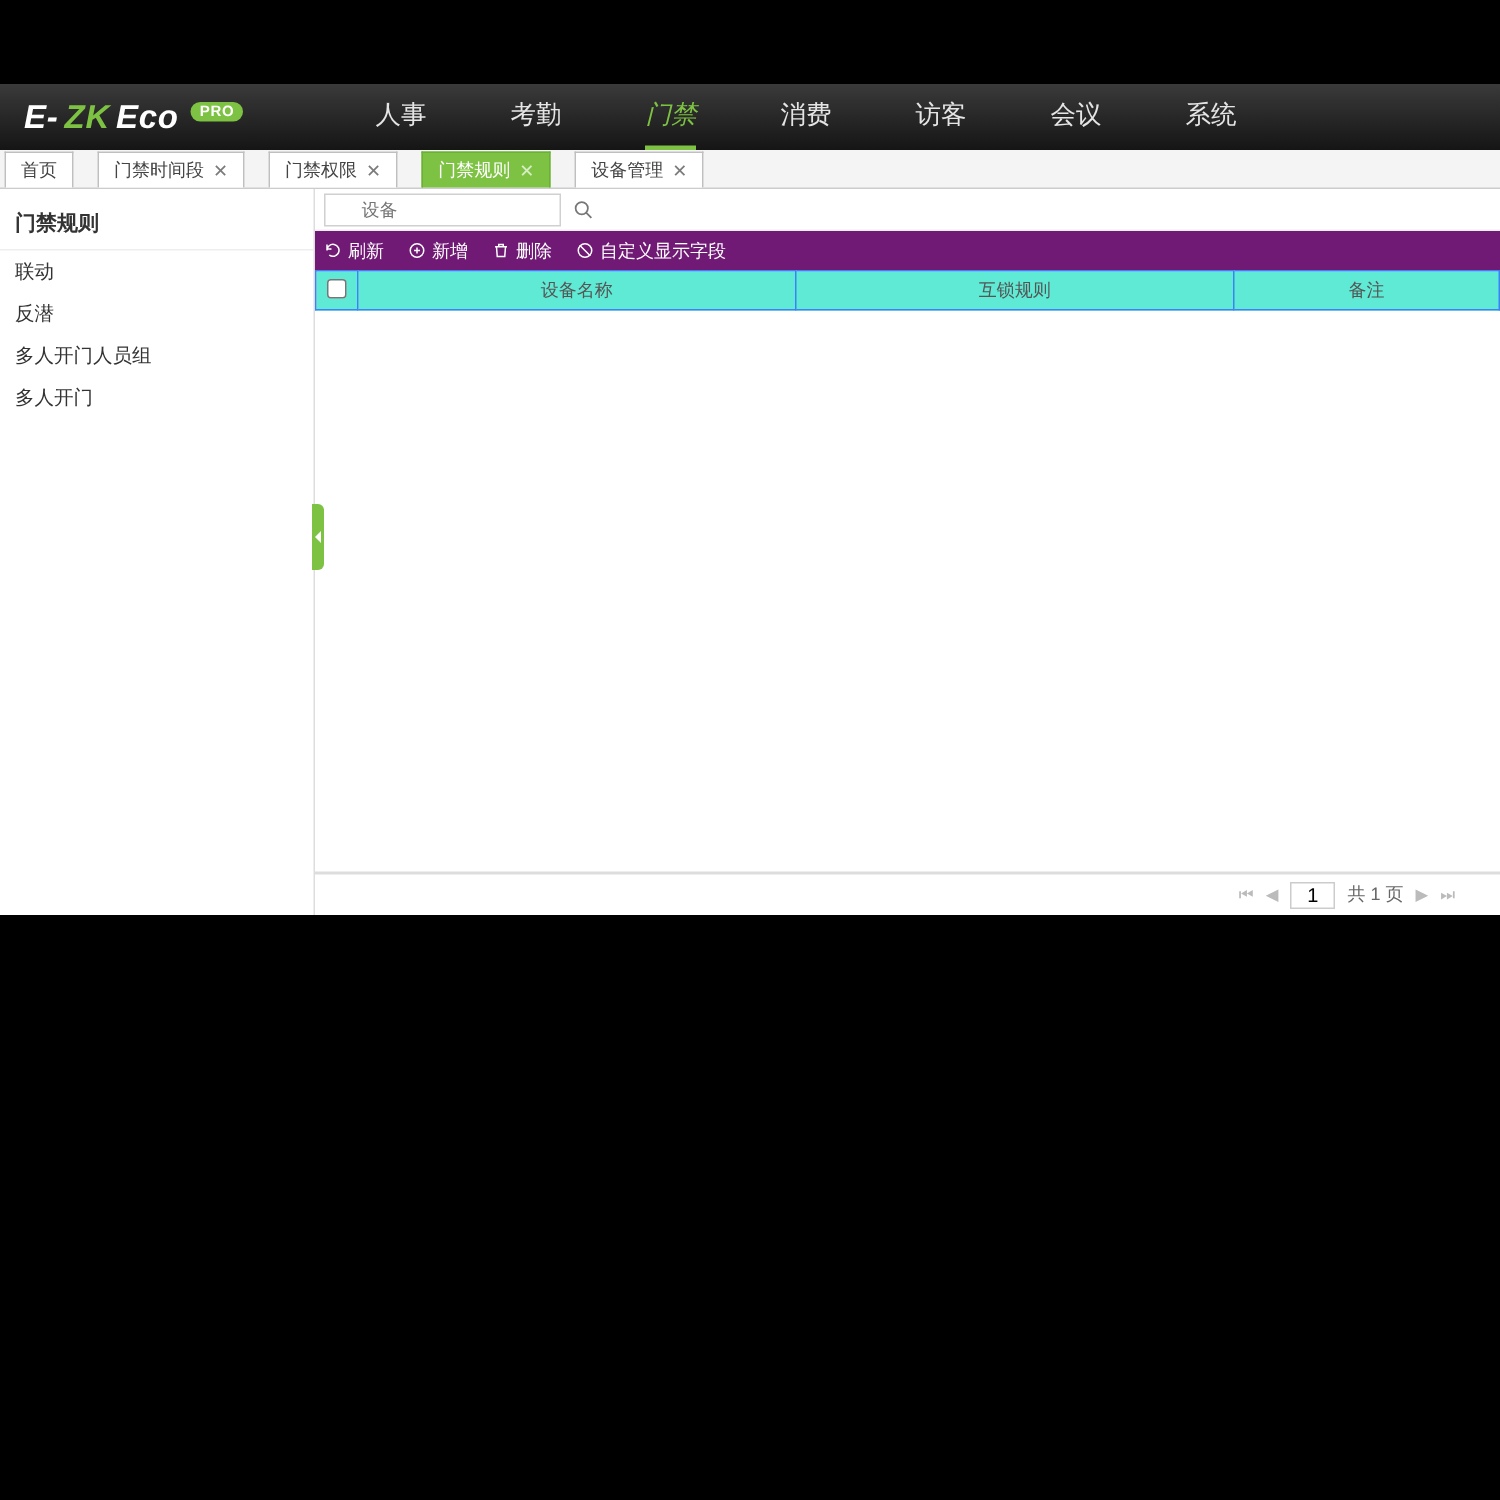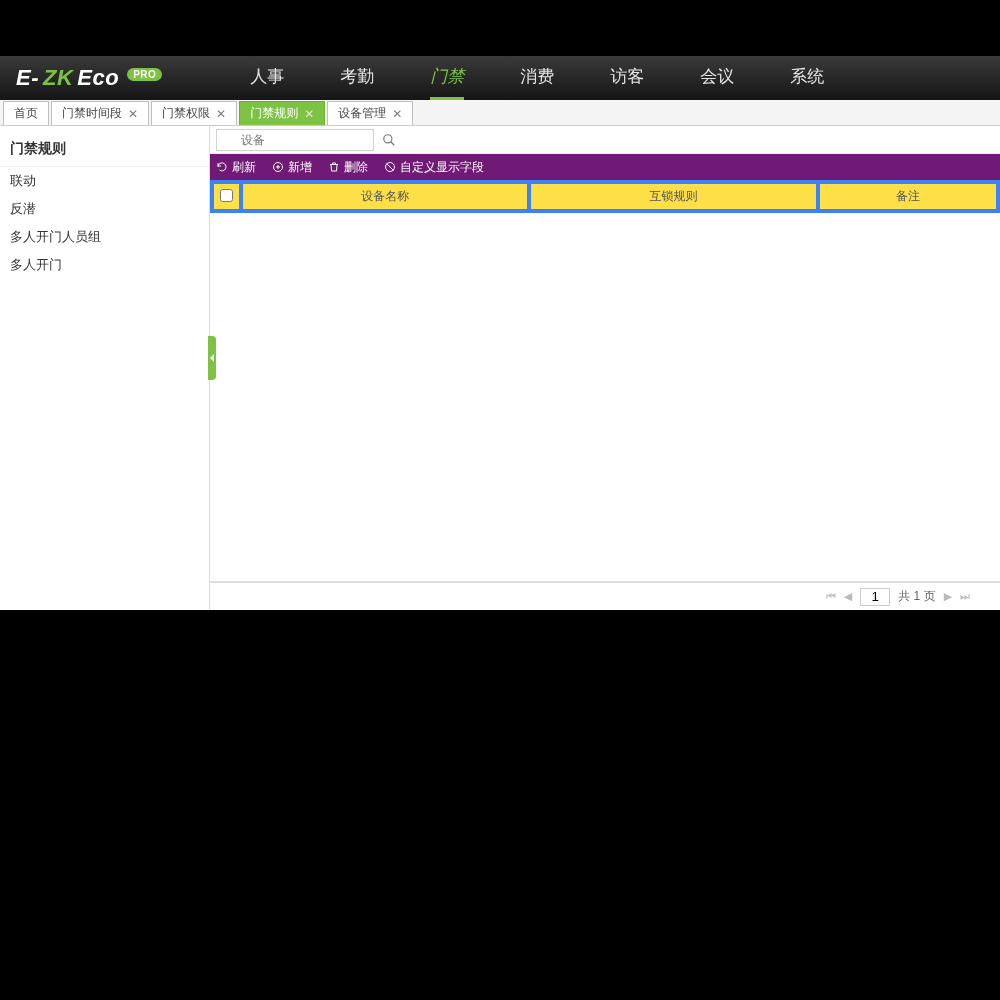--- a/index.html
+++ b/index.html
@@ -68,21 +68,21 @@
   .topnav-item.active { color: #7dc243; border-bottom: 3px solid #7dc243; font-style: italic; }
 
   
   .tabbar {
     height: 26px;
     background: #f4f4f4;
     border-bottom: 1px solid #ccc;
     display: flex;
     align-items: flex-end;
     padding-left: 3px;
-    gap: 2px;
+    gap: 16px;
   }
   .tab {
     height: 24px;
     padding: 0 10px;
     background: #fff;
     border: 1px solid #bfbfbf;
     border-bottom: none;
     display: flex;
     align-items: center;
     gap: 6px;
@@ -189,22 +189,22 @@
   .tb-btn { display:flex; align-items:center; gap:4px; cursor:pointer; }
   .tb-btn svg{width:12px;height:12px;stroke:#fff;fill:none;stroke-width:2;}
 
   .grid {
     flex:1;
     overflow:auto;
     border-bottom:1px solid #ddd;
   }
   .grid table{ width:100%; border-collapse:collapse; }
   .grid th {
-    background:#fde047;
-    border:4px solid #3b82f6;
+    background:#5eead4;
+    border:1px solid #3b82f6;
     font-weight:normal;
     font-size:12px;
     padding:4px 6px;
     text-align:center;
     color:#555;
   }
   .grid th.chk{width:28px;}
   .grid th input{margin:0;}
   .grid-body { height: 360px; }
 

